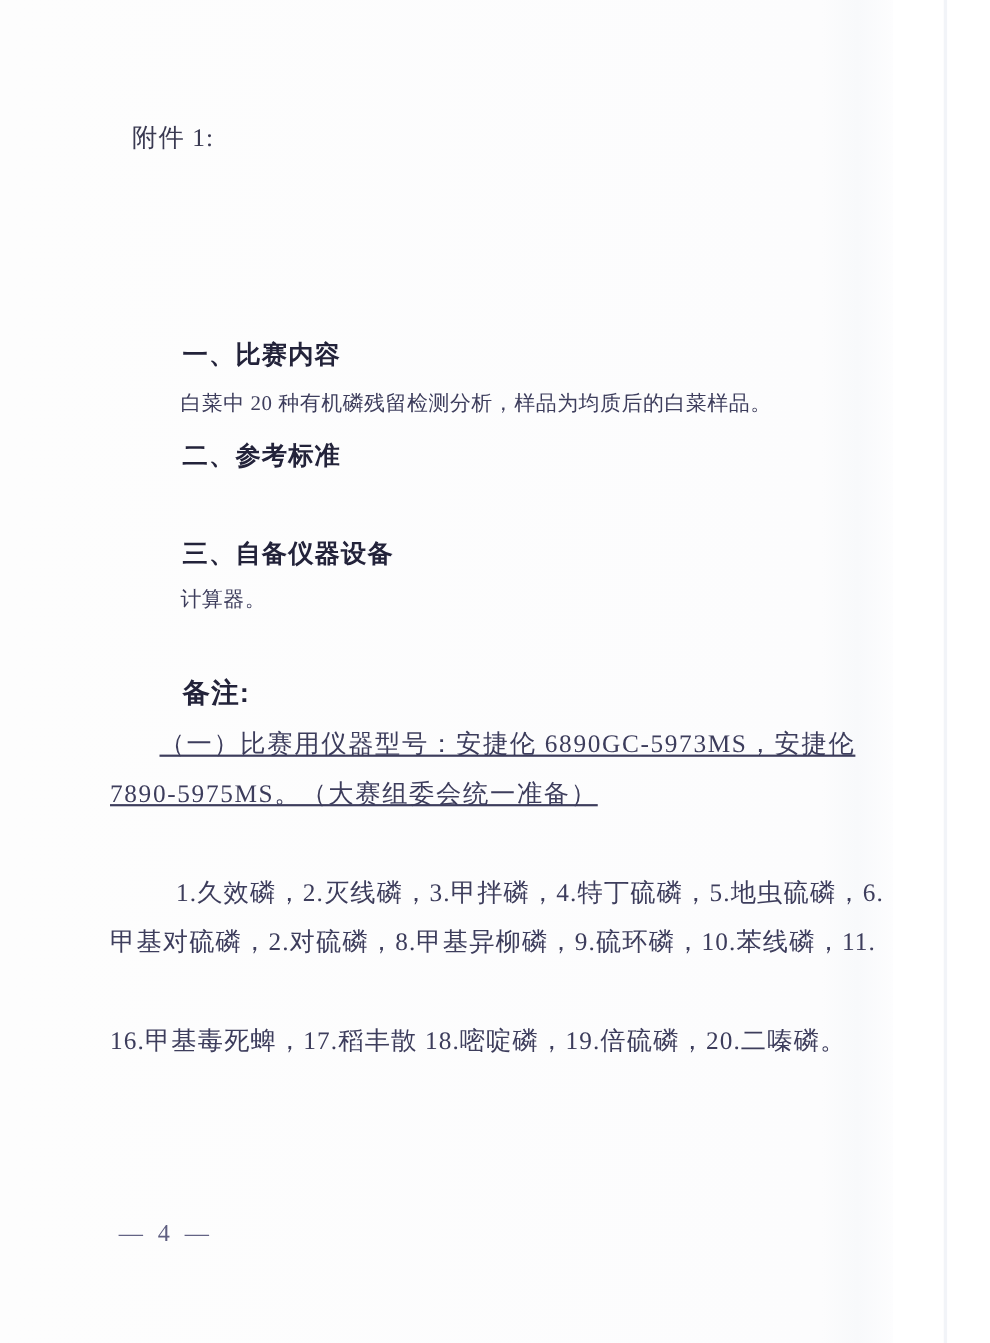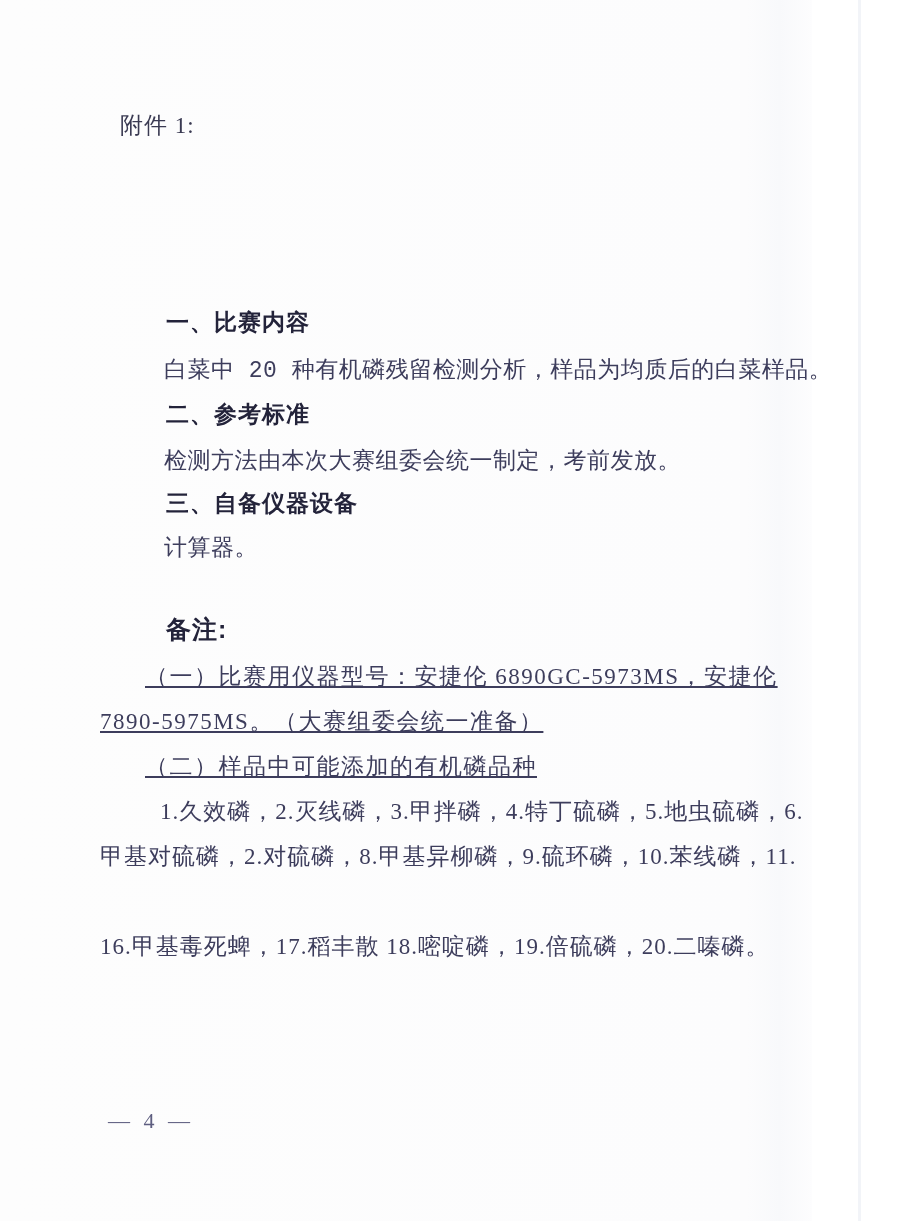--- a/index.html
+++ b/index.html
@@ -45,25 +45,24 @@
     font-size: 23px;
     font-weight: bold;
     font-family: "Liberation Sans", "DejaVu Sans", sans-serif;
     color: #23233a;
     letter-spacing: 1px;
     white-space: nowrap;
   }
   .sec-body {
     position: absolute;
     left: 164px;
-    font-size: 23px;
+    font-size: 19px;
     color: #3d3d5c;
     letter-spacing: 0.5px;
     white-space: nowrap;
-    font-family: Liberation Mono, monospace;
   }
   .note-heading {
     position: absolute;
     left: 166px;
     top: 613px;
     font-size: 25px;
     font-weight: bold;
     font-family: "Liberation Sans", "DejaVu Sans", sans-serif;
     color: #23233a;
     letter-spacing: 1px;
@@ -107,31 +106,29 @@
 
   <div class="scan-artifact"></div>
 
   <div class="att-label">附件 1:</div>
 
 
   <div class="sec-heading" style="top:307px">一、比赛内容</div>
   <div class="sec-body" style="top:354px">白菜中 20 种有机磷残留检测分析，样品为均质后的白菜样品。</div>
 
   <div class="sec-heading" style="top:399px">二、参考标准</div>
-  <div class="sec-body" style="top:445px">检测方法由本次大赛组委会统一制定，考前发放。</div>
 
   <div class="sec-heading" style="top:488px">三、自备仪器设备</div>
   <div class="sec-body" style="top:532px">计算器。</div>
 
   <div class="note-heading">备注:</div>
 
   <div class="note-line" style="left:145px; top:661px">（一）比赛用仪器型号：安捷伦 6890GC-5973MS，安捷伦</div>
   <div class="note-line" style="left:100px; top:706px">7890-5975MS。（大赛组委会统一准备）</div>
 
-  <div class="note-line" style="left:145px; top:751px">（二）样品中可能添加的有机磷品种</div>
 
   <div class="pest-line" style="left:160px; top:796px">1.久效磷，2.灭线磷，3.甲拌磷，4.特丁硫磷，5.地虫硫磷，6.</div>
   <div class="pest-line" style="left:100px; top:841px">甲基对硫磷，2.对硫磷，8.甲基异柳磷，9.硫环磷，10.苯线磷，11.</div>
   <div class="pest-line" style="left:100px; top:931px">16.甲基毒死蜱，17.稻丰散 18.嘧啶磷，19.倍硫磷，20.二嗪磷。</div>
 
   <div class="footer-page-num">— 4 —</div>
 
 </div>
 
 </body></html>

